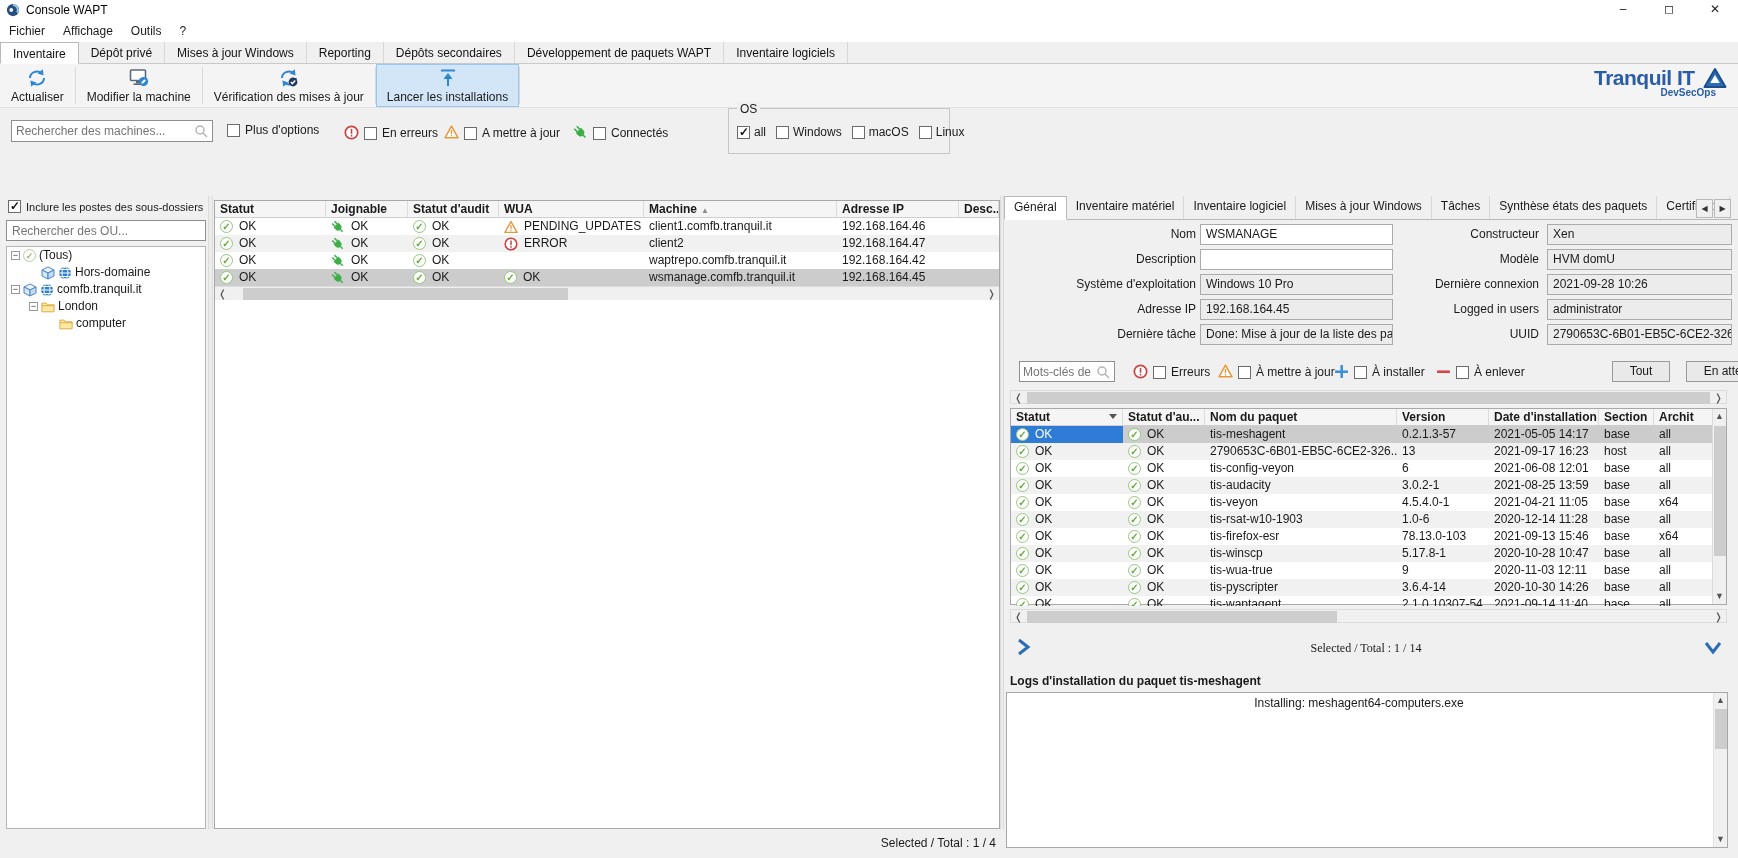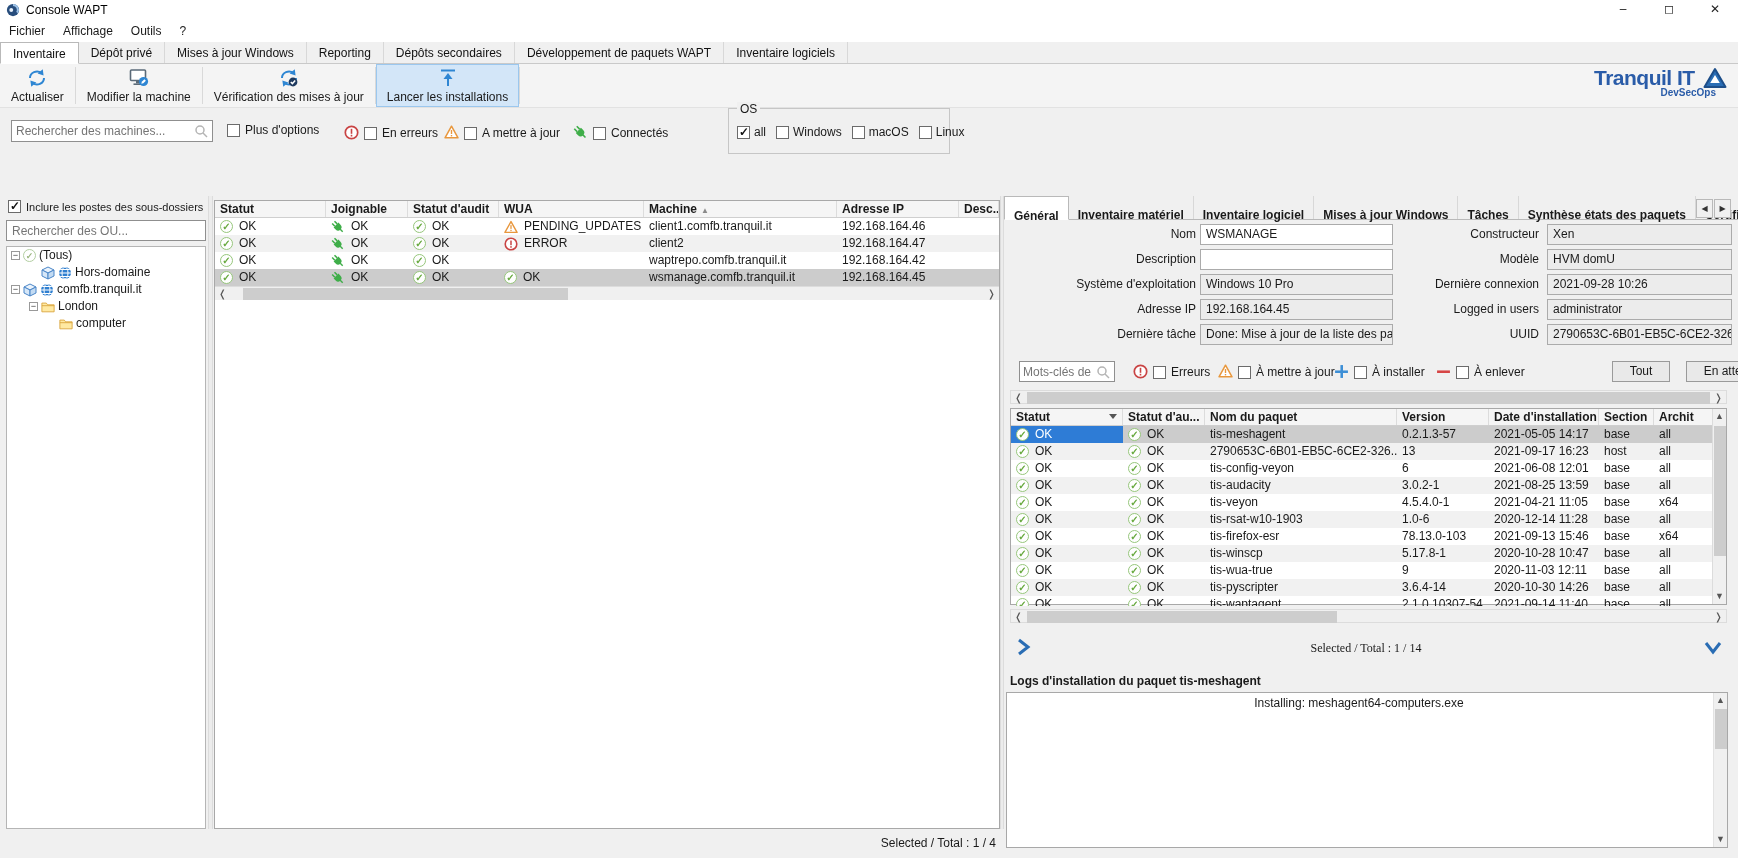--- a/index.html
+++ b/index.html
@@ -87,21 +87,21 @@
   .sb-h { position:relative; background:#f0f0f0; height:14px; }
   .sb-arrow { position:absolute; top:0; width:15px; height:100%; color:#555; font-size:10px; text-align:center; line-height:14px; background:#f0f0f0; }
   .sb-thumb-h { position:absolute; top:1px; height:12px; background:#cdcdcd; }
   .sb-v { position:absolute; background:#f0f0f0; width:14px; }
   .sb-varrow { position:absolute; left:0; width:100%; height:15px; color:#555; font-size:9px; text-align:center; line-height:15px; }
   .sb-thumb-v { position:absolute; left:1px; width:12px; background:#cdcdcd; }
 
   
   .detail { position:absolute; left:1004px; top:196px; width:734px; height:652px; }
   .dtabs { position:absolute; left:0; top:0; width:100%; height:24px; border-bottom:1px solid #b9b9b9; display:flex; }
-  .dtab { padding:10px 9px 0 9px; line-height:19px; border-right:1px solid #d8d8d8; white-space:nowrap;font-weight:bold; }
+  .dtab { padding:1px 9px 0 9px; line-height:19px; border-right:1px solid #d8d8d8; white-space:nowrap; }
   .dtab.active { background:#fff; border:1px solid #b9b9b9; border-bottom:1px solid #fff; margin-bottom:-1px; }
   .tab-spin { position:absolute; top:3px; width:17px; height:19px; border:1px solid #b9b9b9; background:#f0f0f0; font-size:8px; text-align:center; line-height:18px; color:#333; }
   .frow { position:absolute; height:21px; }
   .flabel { position:absolute; top:3px; text-align:right; white-space:nowrap; }
   .fbox { position:absolute; height:21px; line-height:19px; border:1px solid #ababab; background:#ececec; padding:0 5px; overflow:hidden; white-space:nowrap; }
   .fbox.editable { background:#fff; }
   .pkg-filter { position:absolute; left:0; top:165px; width:100%; height:24px; }
   .kw-box { position:absolute; left:15px; top:0; width:96px; height:21px; border:1px solid #8f8f8f; background:#fff; }
   .kw-box input { width:74px; height:19px; border:none; outline:none; padding:0 3px; font:12px "Liberation Sans", sans-serif; color:#333; }
   .btn { position:absolute; top:0; height:21px; border:1px solid #9a9a9a; background:#e9e9e9; text-align:center; line-height:19px; }

